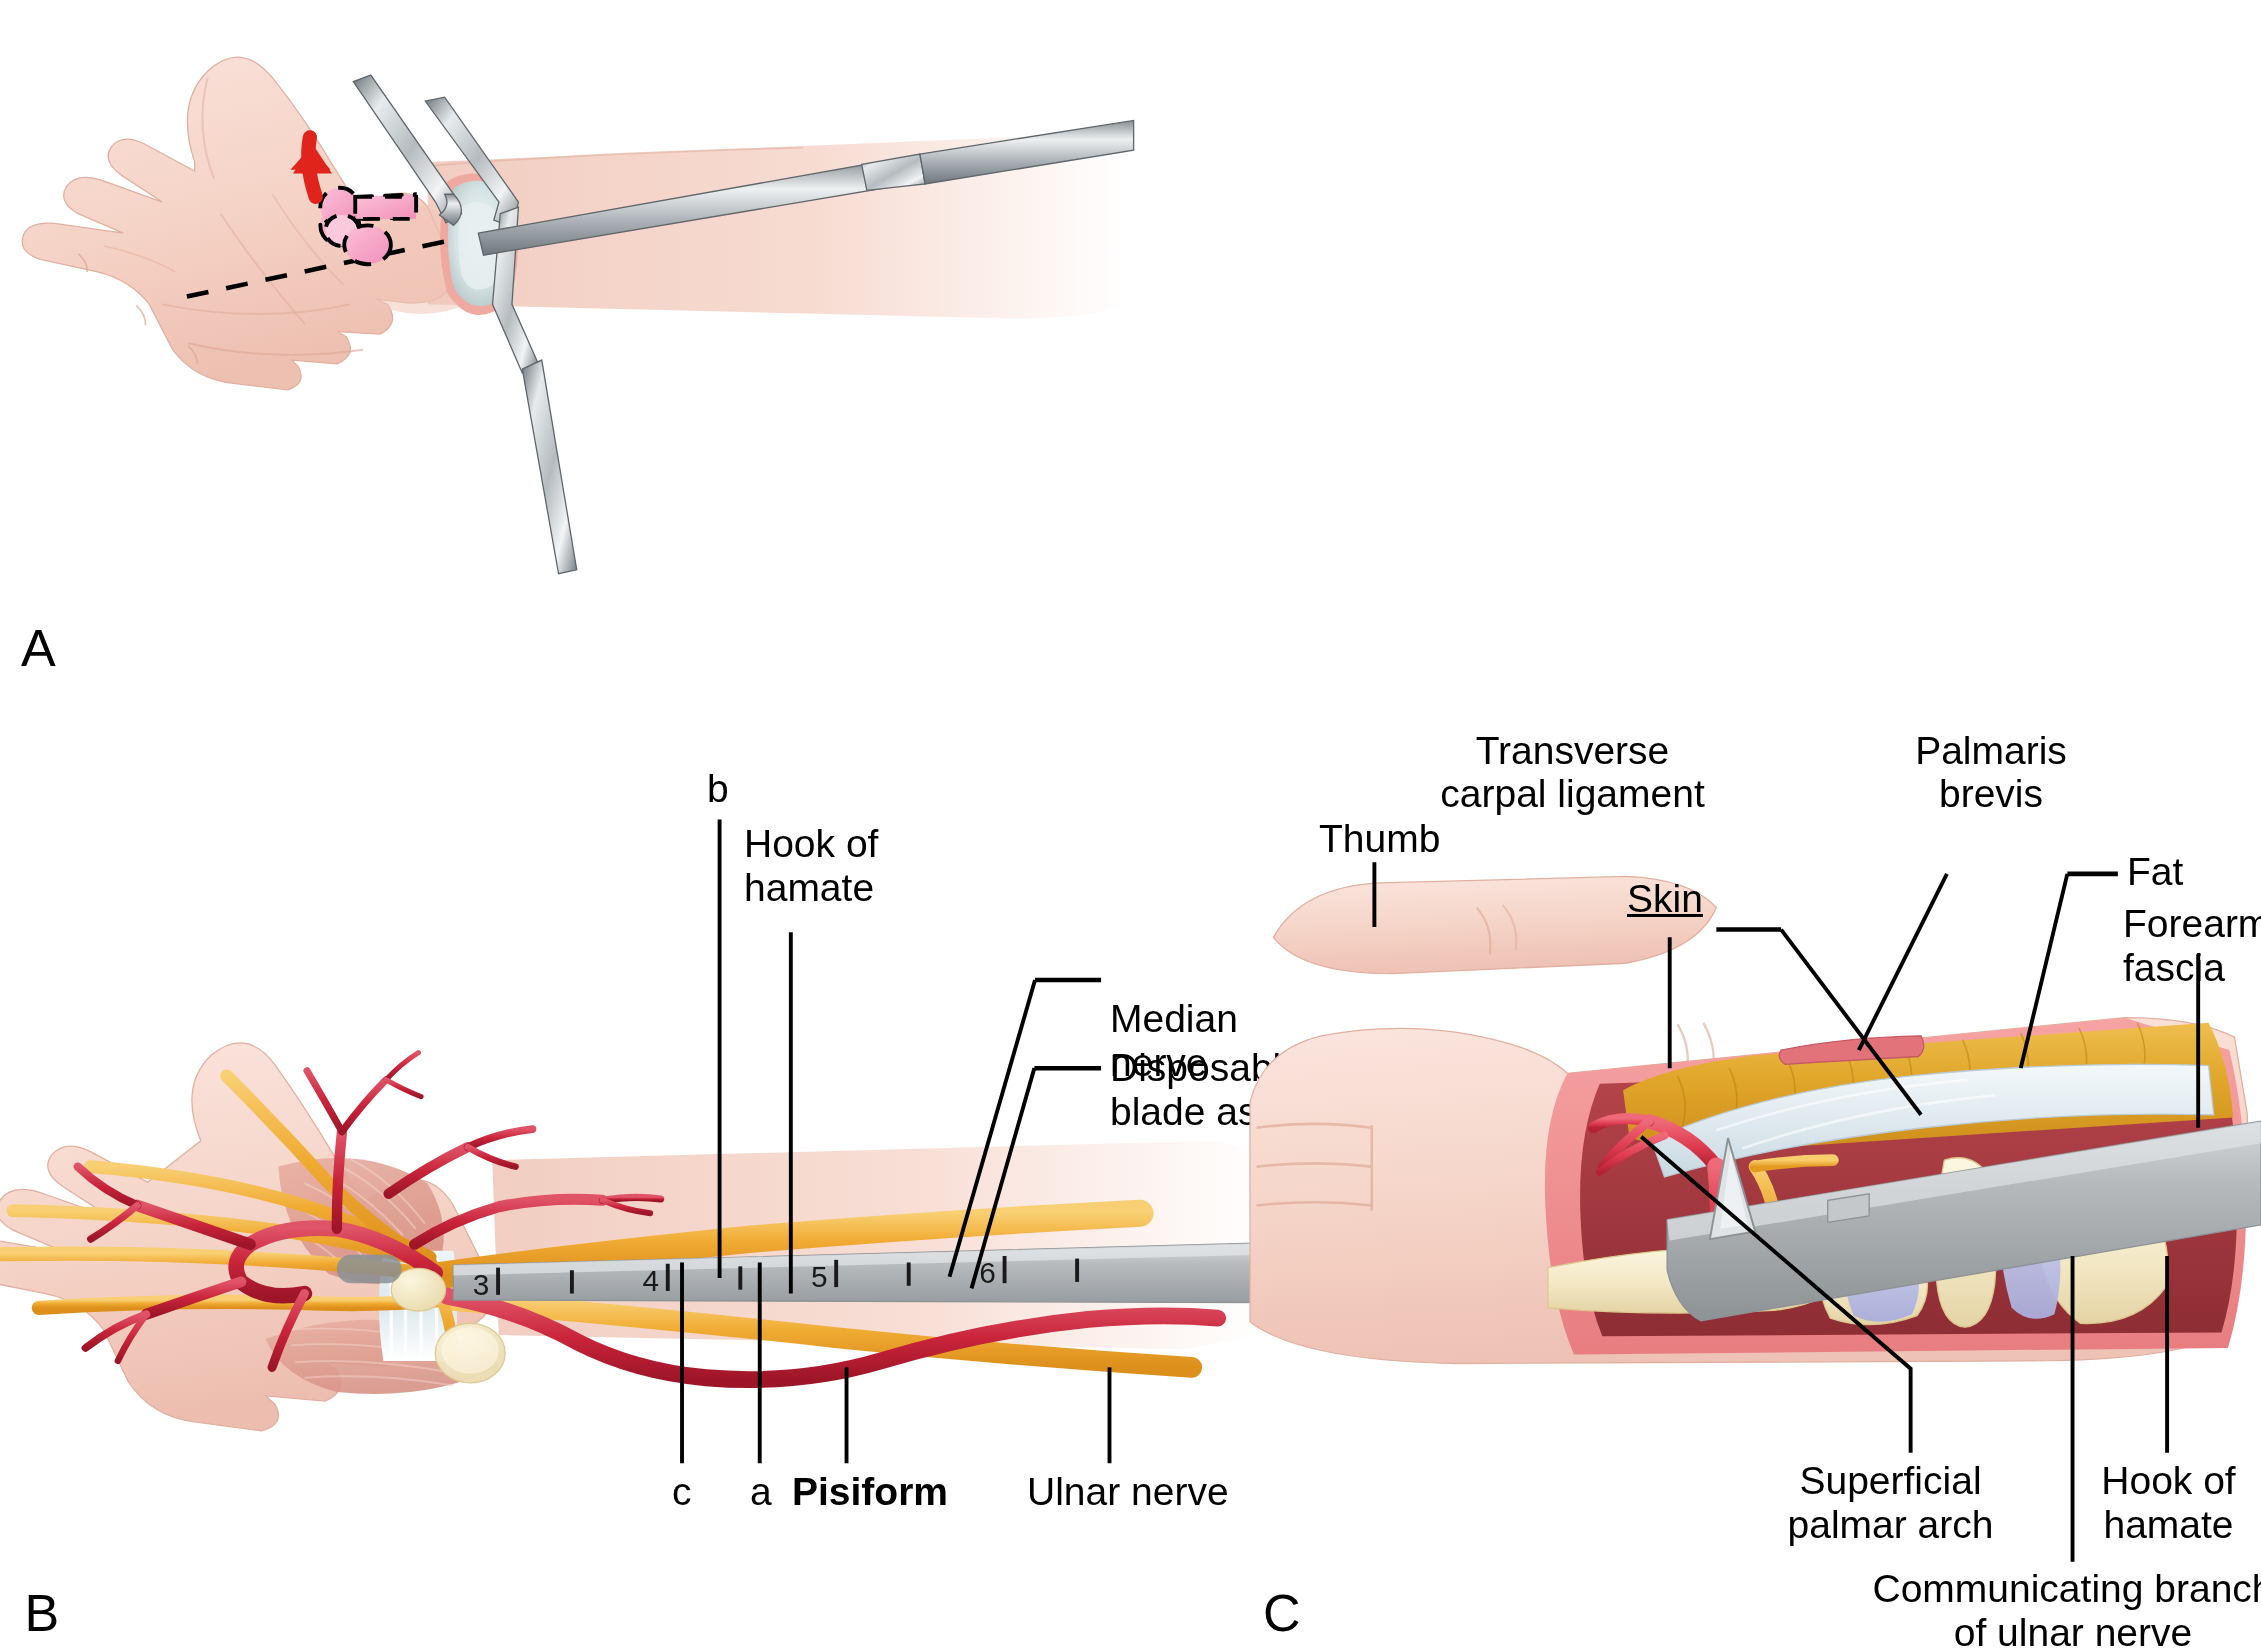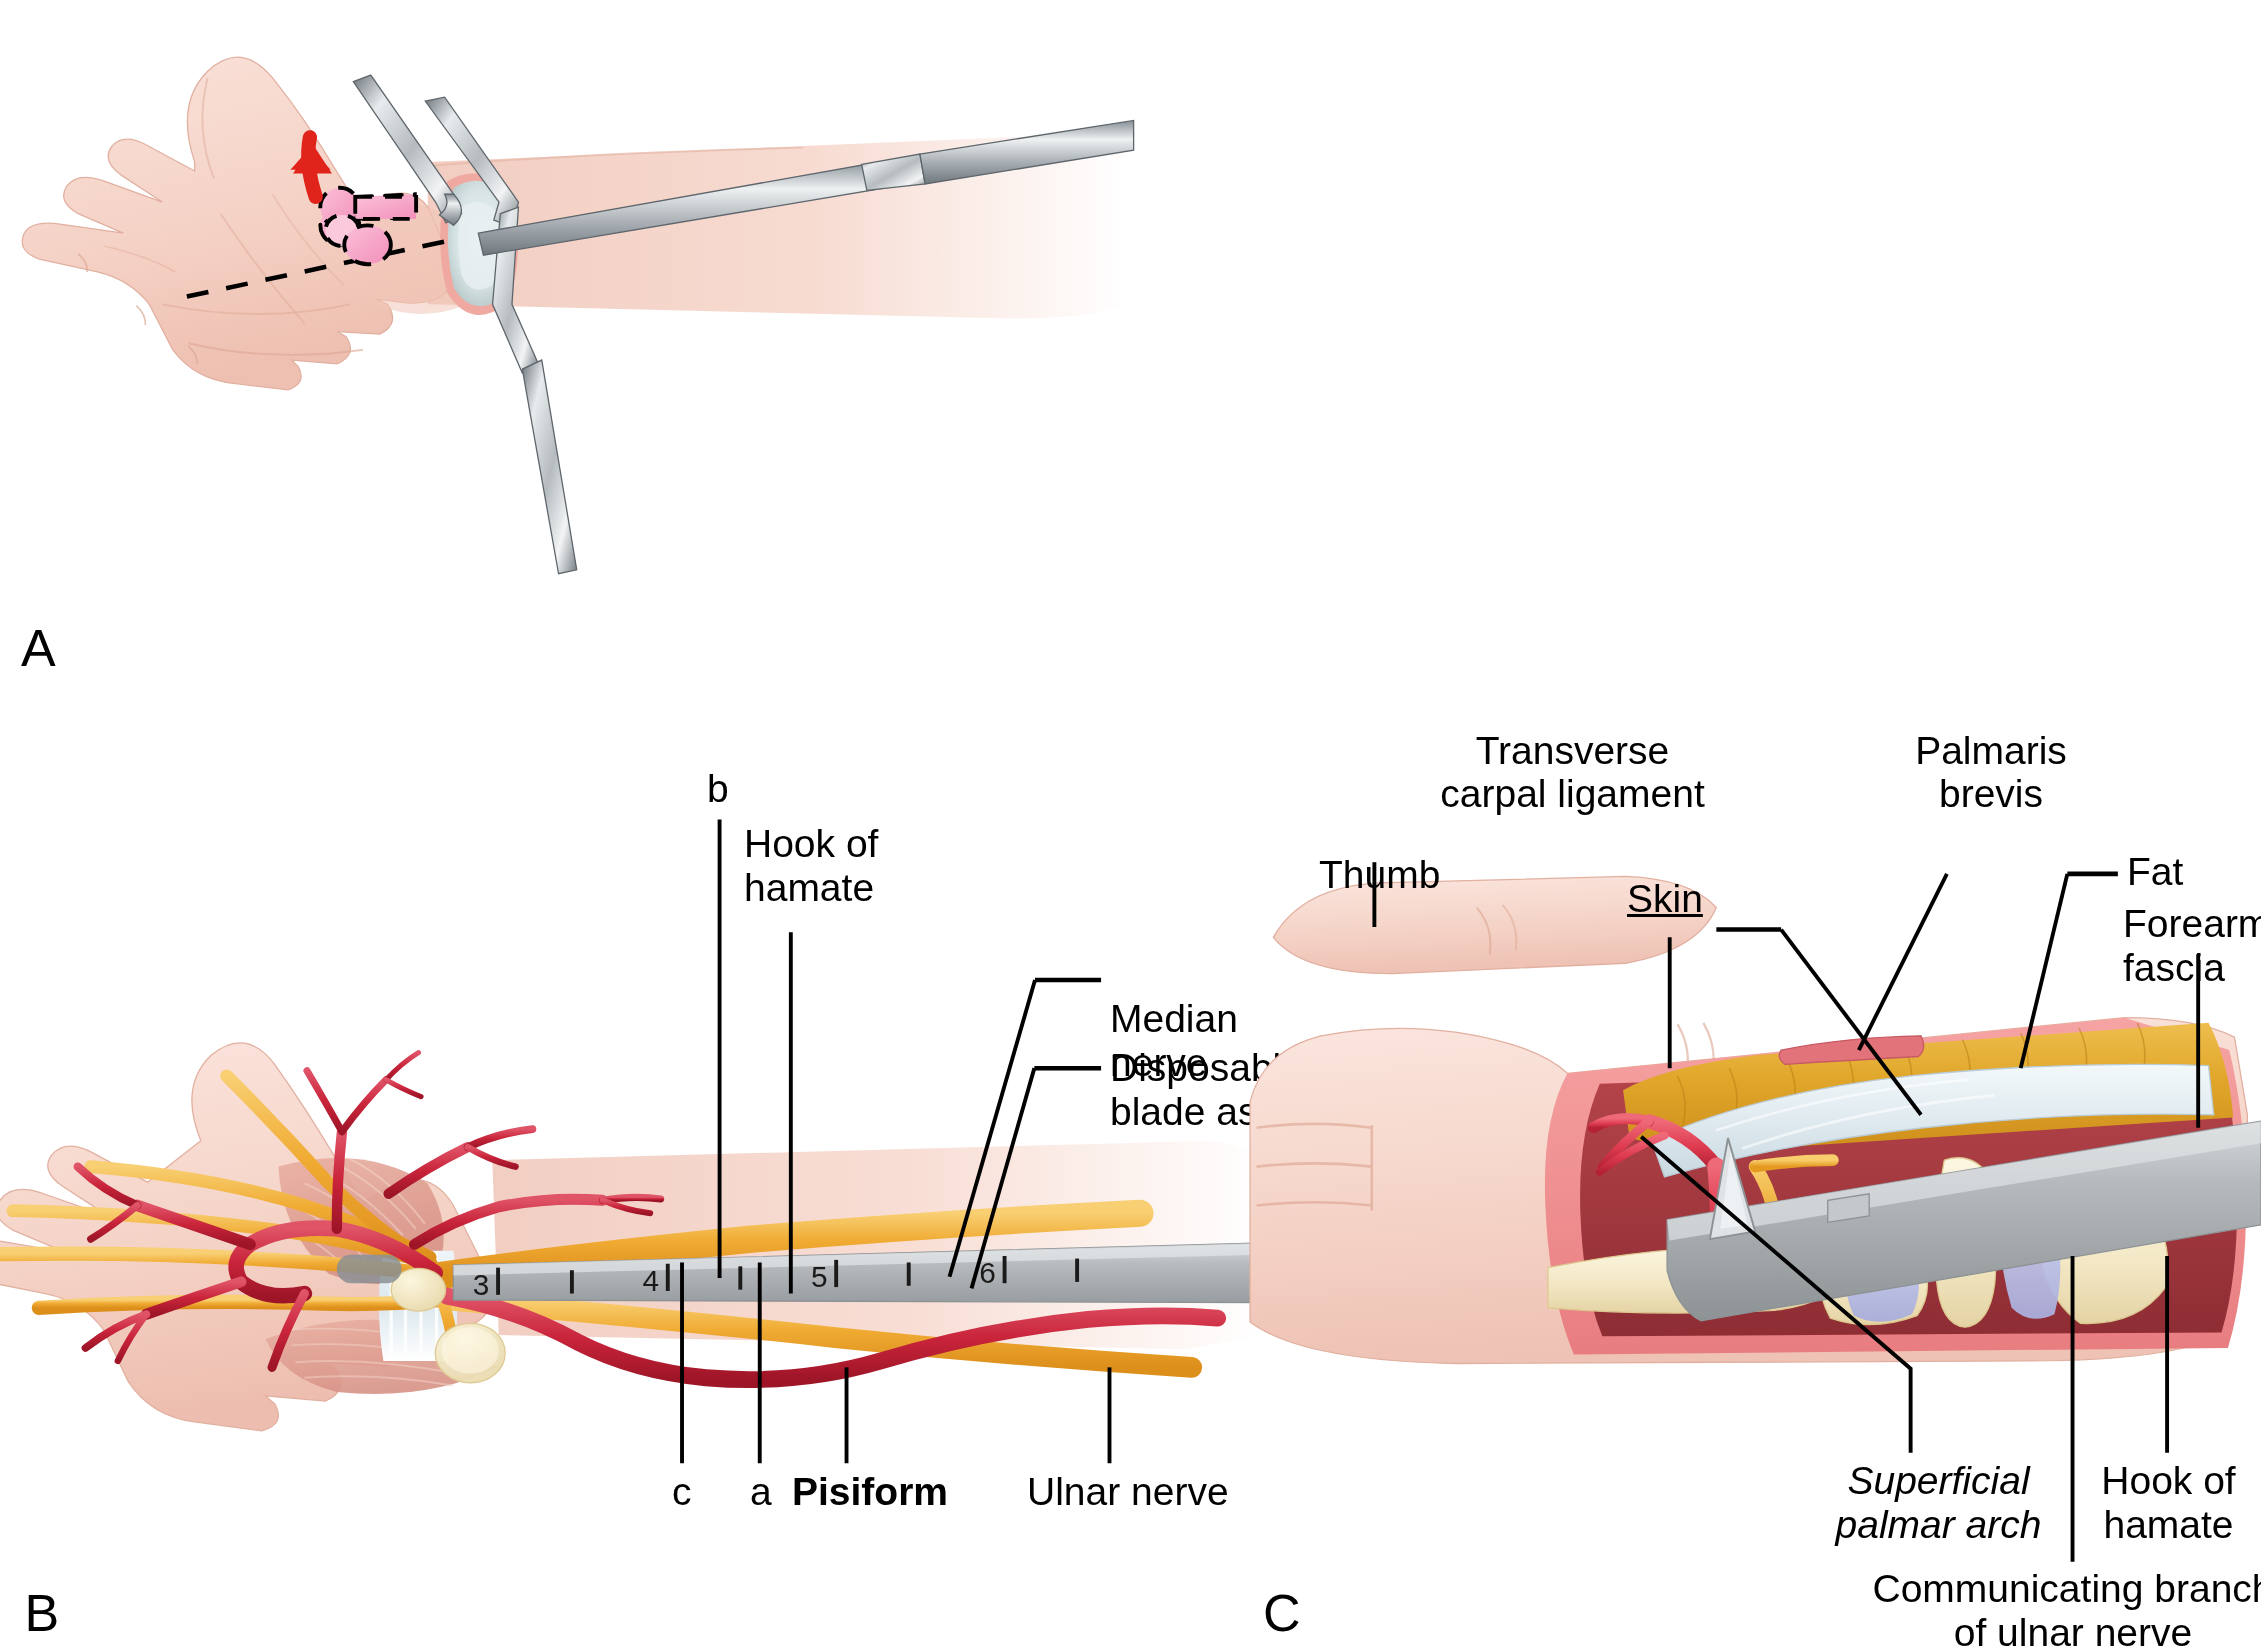--- a/index.html
+++ b/index.html
@@ -462,30 +462,30 @@
         <path d="M1056 248 L920 520"></path>
         <path d="M1242 248 L1320 248" stroke-width="7"></path>
         <path d="M1242 248 L1170 548"></path>
         <path d="M1444 372 L1444 640"></path>
         <path d="M1000 1142 L1000 1012 L584 654"></path>
         <path d="M1250 1310 L1250 838"></path>
         <path d="M1396 1142 L1396 838"></path>
       </g>
     </svg>
 
-    <div class="lbl" style="left:56px;top:104px;margin-top:36px;">Thumb</div>
+    <div class="lbl" style="left:56px;top:104px;">Thumb</div>
     <div class="lbl c" style="left:167px;top:15.5px;width:285px;text-align:center;">Transverse
 carpal ligament</div>
     <div class="lbl" style="left:364px;top:164px;text-decoration:underline;">Skin</div>
     <div class="lbl c" style="left:602px;top:15.5px;width:166px;margin-left:43px;">Palmaris
 brevis</div>
     <div class="lbl" style="left:864px;top:137px;">Fat</div>
     <div class="lbl" style="left:860px;top:189px;">Forearm
 fascia</div>
-    <div class="lbl c" style="left:546px;top:746px;width:259px;font-style:italic;">Superficial
+    <div class="lbl c" style="left:498px;top:746px;width:259px;">Superficial
 palmar arch</div>
     <div class="lbl c" style="left:609px;top:854px;width:402px;">Communicating branch
 of ulnar nerve</div>
     <div class="lbl c" style="left:816px;top:746px;width:179px;">Hook of
 hamate</div>
 
     <div class="plabel" style="left:0px;top:874px;">C</div>
   </div>
 
 </div>

